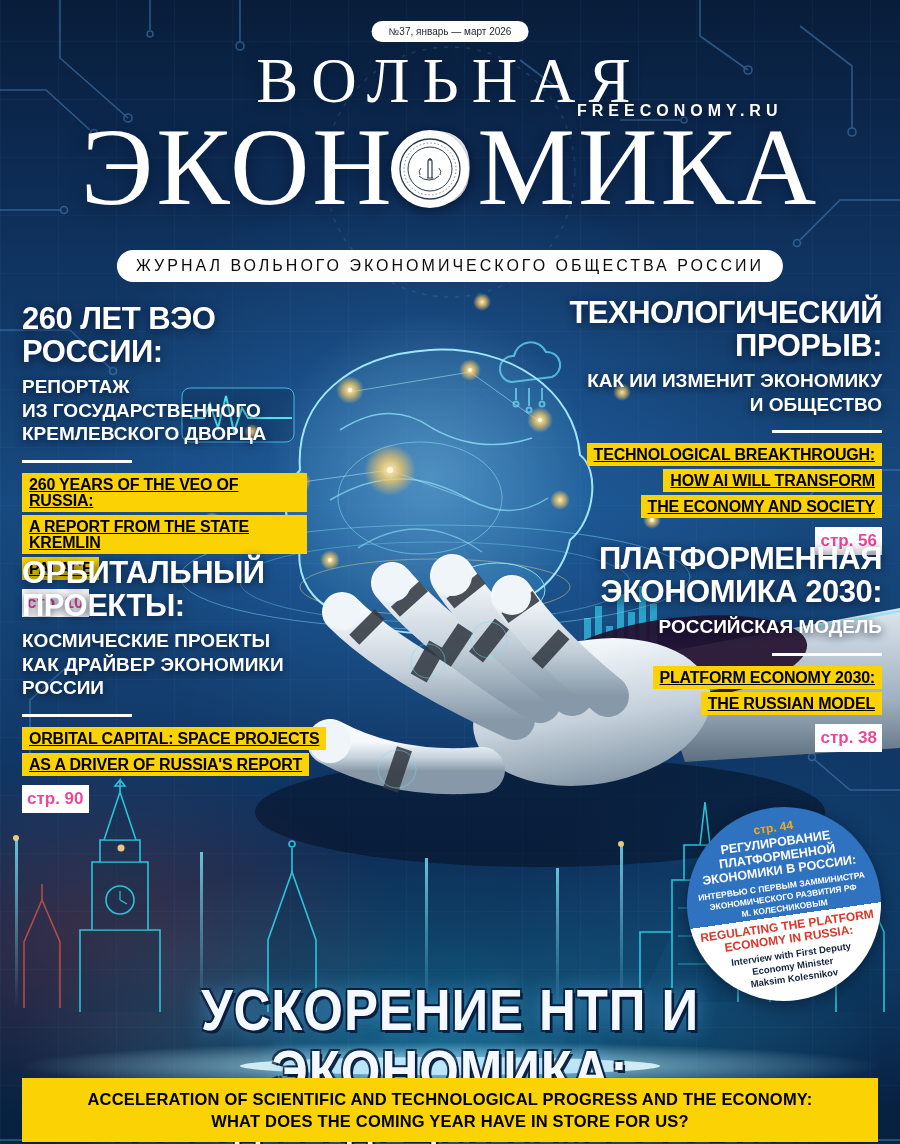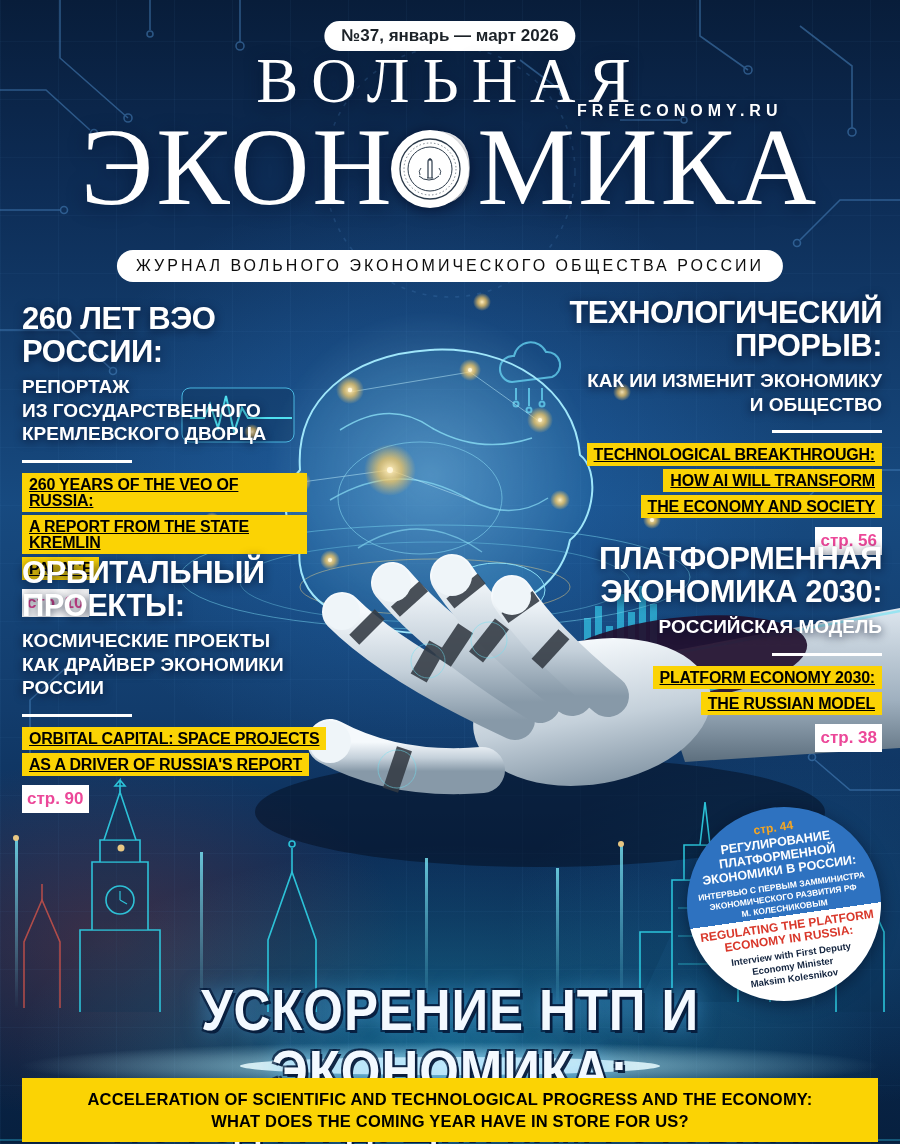--- a/index.html
+++ b/index.html
@@ -12,21 +12,21 @@
       radial-gradient(ellipse 420px 260px at 800px 930px, rgba(40,150,210,.25), transparent 70%),
       linear-gradient(180deg,#081d3a 0%,#0d2c55 16%,#174a80 44%,#123c6c 62%,#0a2850 80%,#07203f 100%);
   }
   .cover::before{content:"";position:absolute;inset:0;pointer-events:none;
     background:
       repeating-linear-gradient(90deg, rgba(100,170,230,.05) 0 1px, transparent 1px 58px),
       repeating-linear-gradient(0deg, rgba(100,170,230,.045) 0 1px, transparent 1px 58px);}
   .bg{position:absolute;inset:0;pointer-events:none;}
   .abs{position:absolute;}
   .pill{background:#fff;color:#1c2228;border-radius:18px;white-space:nowrap;}
-  .issue{top:21px;left:50%;transform:translateX(-50%);padding:5px 17px;font-size:17px;font-weight:700;}
+  .issue{top:21px;left:50%;transform:translateX(-50%);padding:5px 17px;font-size:10px;font-weight:400;}
   .m1{top:50px;left:0;width:100%;text-align:center;font-family:"Liberation Serif",serif;
       font-size:63px;letter-spacing:13px;color:#fff;line-height:1;text-shadow:0 3px 16px rgba(0,15,40,.6);}
   .m2{top:112px;left:0;width:100%;text-align:center;font-family:"Liberation Serif",serif;
       font-size:110px;letter-spacing:3px;color:#fff;line-height:1;text-shadow:0 3px 18px rgba(0,15,40,.6);}
   .seal{top:130px;left:391px;width:78px;height:78px;border-radius:50%;background:#fff;
       box-shadow:0 2px 10px rgba(0,10,30,.5);display:flex;align-items:center;justify-content:center;}
   .site{top:102px;left:577px;color:#fff;font-size:16px;font-weight:700;letter-spacing:5px;
       text-shadow:0 2px 8px rgba(0,15,40,.8);}
   .tagline{top:250px;left:50%;transform:translateX(-50%);padding:7px 19px;font-size:16px;
       font-weight:400;letter-spacing:3px;color:#0d0d0d;}

